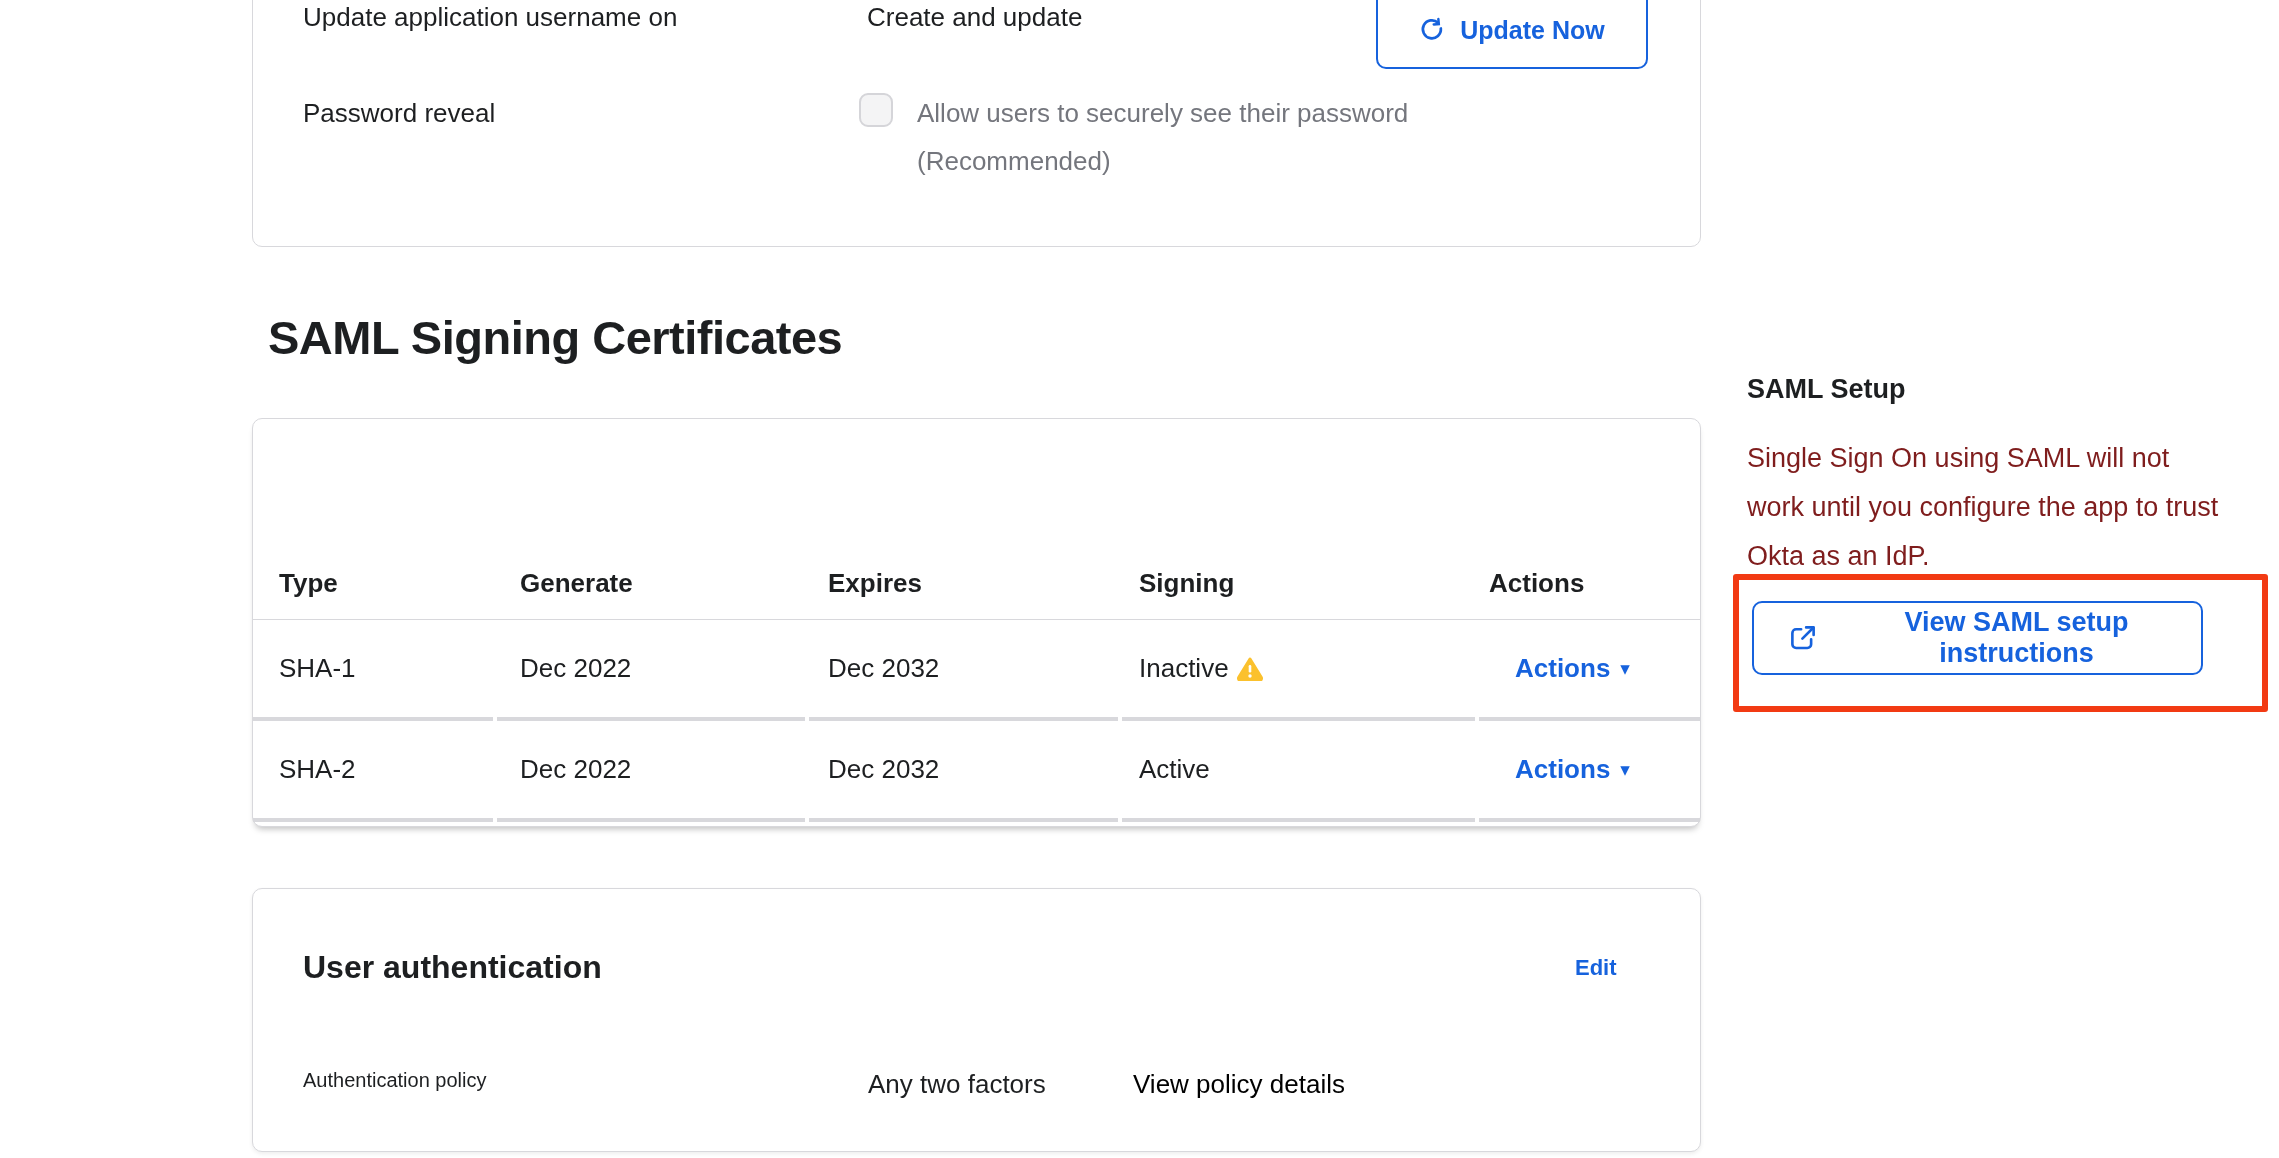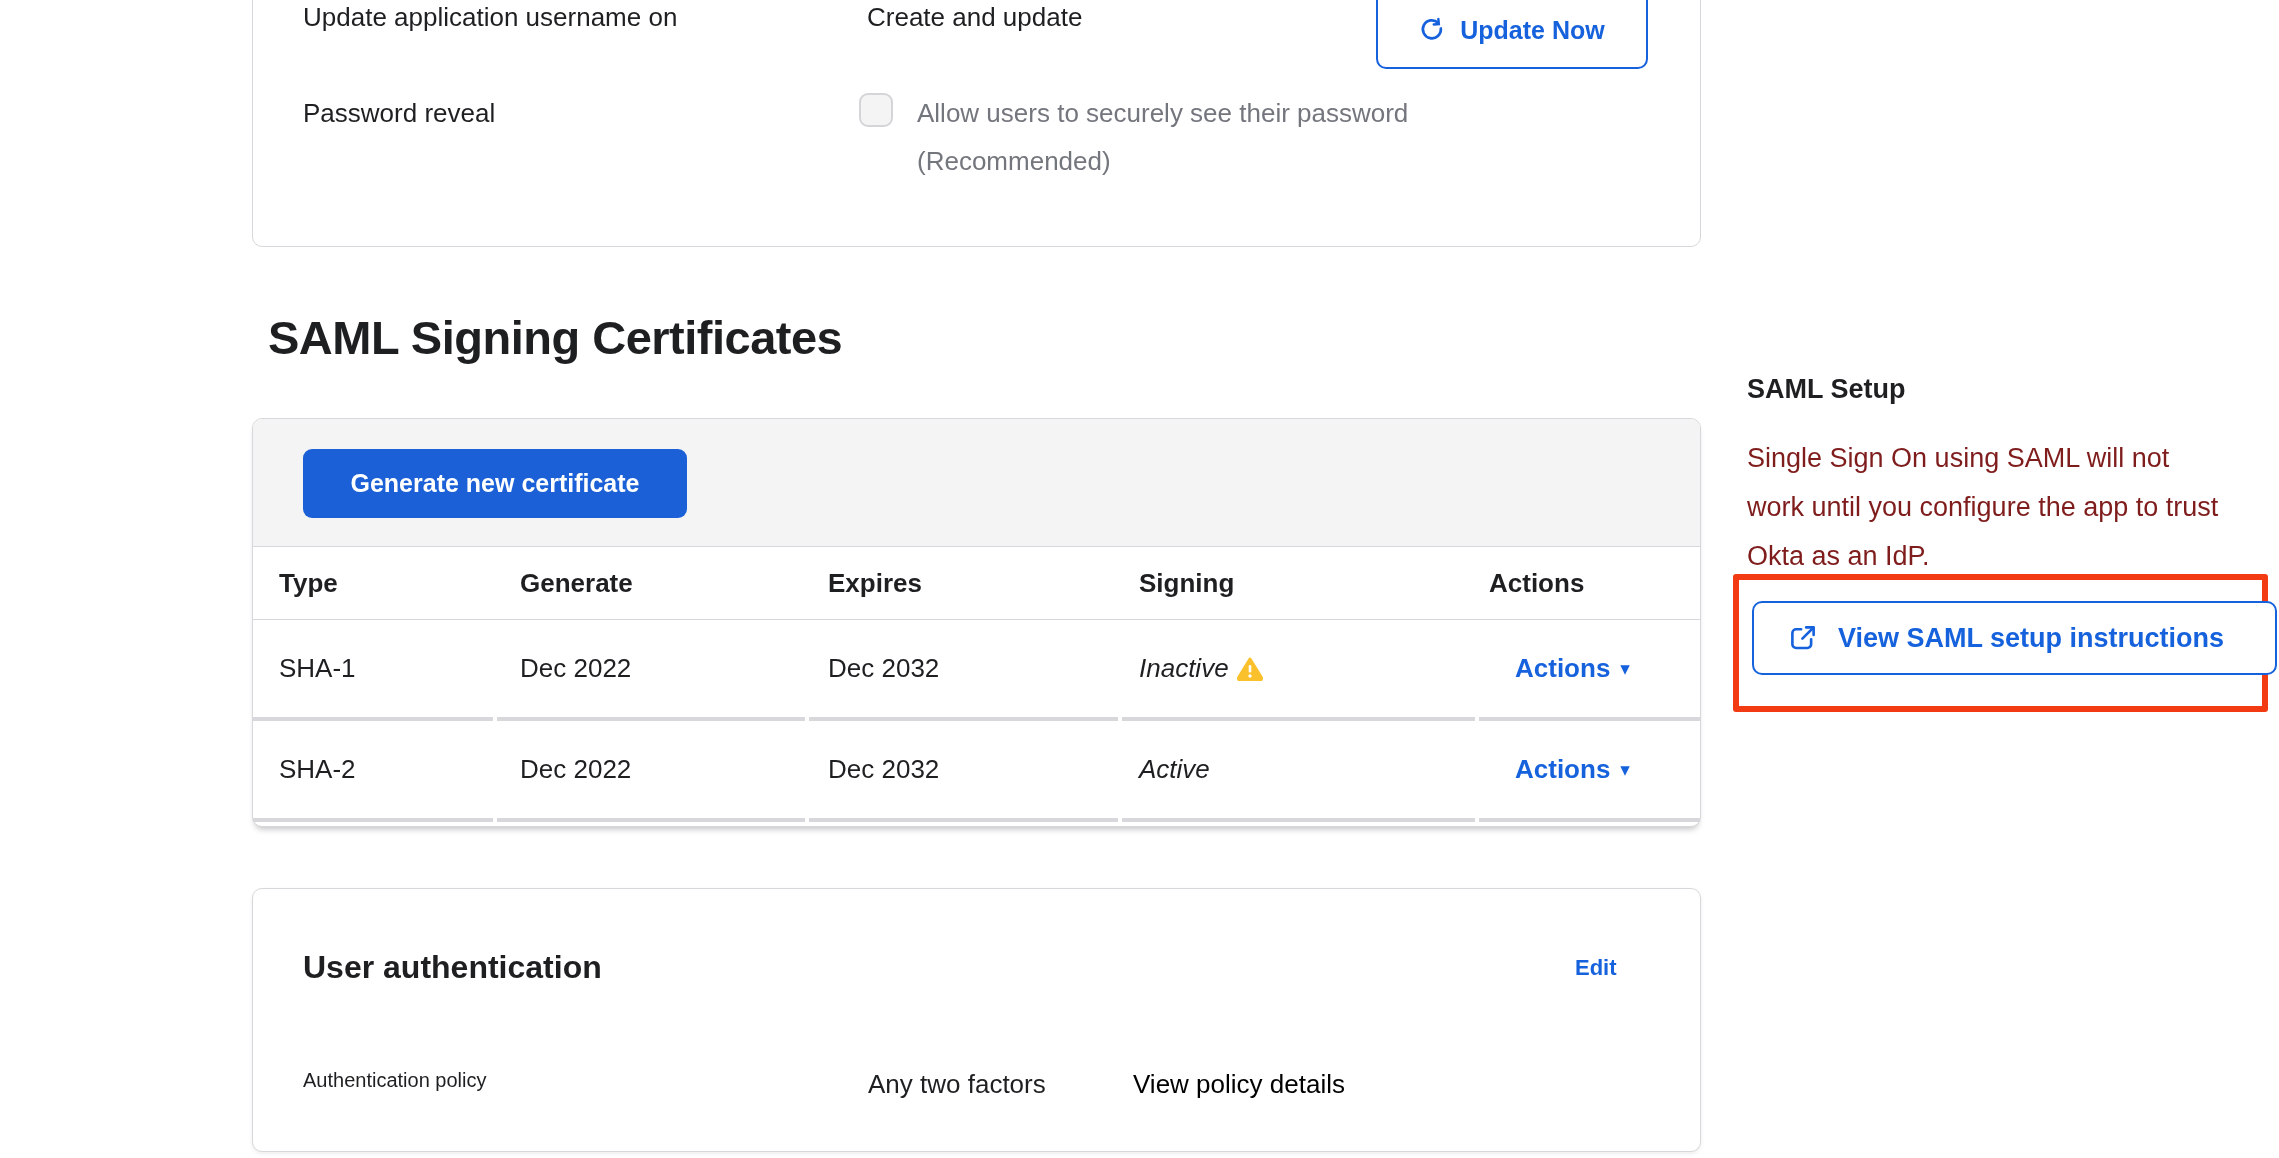--- a/index.html
+++ b/index.html
@@ -42,38 +42,38 @@
   .tgrid > div:nth-child(2){padding-left:25px;}
   .tgrid > div:nth-child(3){padding-left:21px;}
   .tgrid > div:nth-child(4){padding-left:19px;}
   .thead.tgrid > div:nth-child(5){padding-left:12px;}
   .trow1.tgrid > div:nth-child(5),.trow2.tgrid > div:nth-child(5){padding-left:38px;}
   .sep{position:absolute;left:0;width:100%;height:4px;display:flex;gap:4px;}
   .sep span{height:4px;background:#d8d8dc;display:block;}
   .sep span:nth-child(1){width:240px;}.sep span:nth-child(2){width:308px;}
   .sep span:nth-child(3){width:309px;}.sep span:nth-child(4){width:353px;}
   .sep span:nth-child(5){width:221px;}
-  .status-cell{display:flex;align-items:center;gap:8px;font-style:italic;}
+  .status-cell{display:flex;align-items:center;gap:8px;}
   .actions-link{color:#1662dd;font-weight:bold;cursor:pointer;display:flex;align-items:center;gap:10px;}
   .caret{font-size:19px;line-height:19px;color:#1662dd;}
 
   
   .auth-card{left:252px;top:888px;width:1447px;height:262px;box-shadow:0 2px 4px rgba(0,0,0,0.07);}
   .auth-title{position:absolute;left:50px;top:60px;font-size:32px;font-weight:bold;}
   .edit-link{position:absolute;left:1322px;top:66px;font-size:22px;font-weight:bold;color:#1662dd;cursor:pointer;}
   .auth-row-label{position:absolute;left:50px;top:180px;font-size:20px;}
   .auth-row-value{position:absolute;left:615px;top:180px;font-size:26px;}
   .auth-row-link{position:absolute;left:880px;top:180px;font-size:26px;color:#000000;cursor:pointer;}
 
   
   .side-title{left:1747px;top:374px;font-size:27px;font-weight:bold;}
   .side-para{left:1747px;top:434px;width:478px;font-size:27px;line-height:49px;color:#7f1d1d;}
   .red-box{left:1733px;top:574px;width:535px;height:138px;border:6px solid #f23a13;
       border-radius:3px;box-sizing:border-box;}
-  .saml-btn{position:absolute;left:13px;top:21px;width:525px;height:74px;background:#fff;
+  .saml-btn{position:absolute;left:13px;top:21px;width:451px;height:74px;background:#fff;
       border:2px solid #1662dd;border-radius:10px;box-sizing:border-box;
       display:flex;align-items:center;padding-left:34px;gap:20px;
       color:#1662dd;font-size:27px;font-weight:bold;cursor:pointer;}
 
   svg{display:block;}
 </style>
 </head>
 <body>
 
 <div class="canvas">
@@ -94,23 +94,20 @@
 
     <div class="abs lbl" style="left:50px;top:226px;">Password reveal</div>
     <div class="checkbox"></div>
     <div class="abs lbl gray" style="left:664px;top:226px;">Allow users to securely see their password</div>
     <div class="abs lbl gray" style="left:664px;top:274px;">(Recommended)</div>
   </section>
 
   <h1 class="abs h1" style="margin:16px;">SAML Signing Certificates</h1>
 
   <section class="card cert-card">
-    <div class="cert-head">
-      <button class="gen-btn">Generate new certificate</button>
-    </div>
 
     <div class="thead tgrid">
       <div>Type</div>
       <div>Generate</div>
       <div>Expires</div>
       <div>Signing</div>
       <div>Actions</div>
     </div>
 
     <div class="trow1 tgrid">

